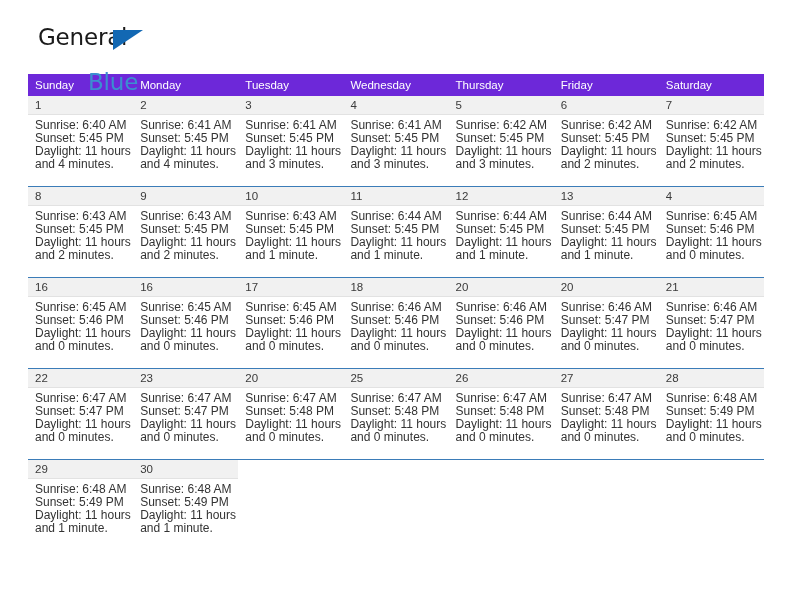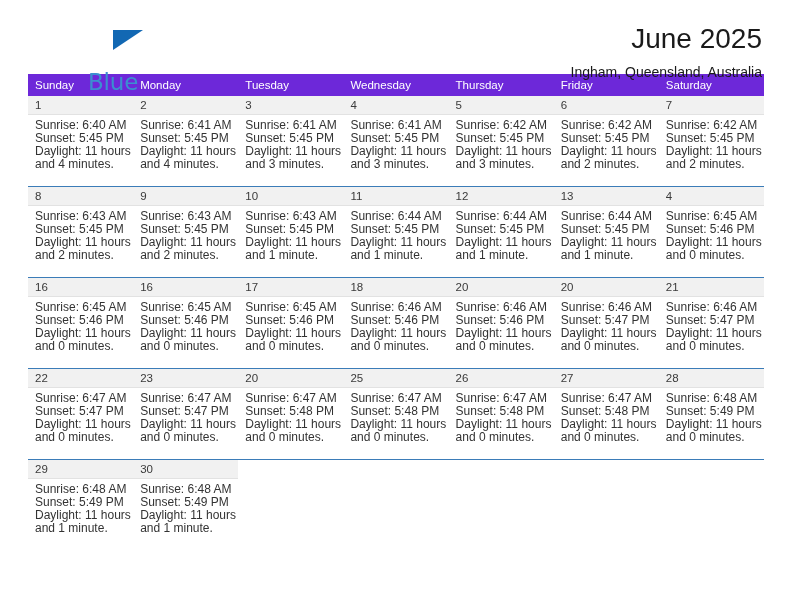--- a/index.html
+++ b/index.html
@@ -139,28 +139,25 @@
   .dayinfo div { white-space: nowrap; }
 </style>
 </head>
 <body>
 
 <div class="page">
 
   <div class="header">
 
     <div class="logo">
+      <span class="logo-general">General</span>
       <span class="logo-triangle"></span>
       <span class="logo-blue">Blue</span>
     </div>
 
-    <div class="title-block">
-      <div class="month-title">June 2025</div>
-      <div class="location-sub">Ingham, Queensland, Australia</div>
-    </div>
 
   </div>
 
   <table class="calendar">
     <thead>
       <tr>
         <th>Sunday</th>
         <th>Monday</th>
         <th>Tuesday</th>
         <th>Wednesday</th>

